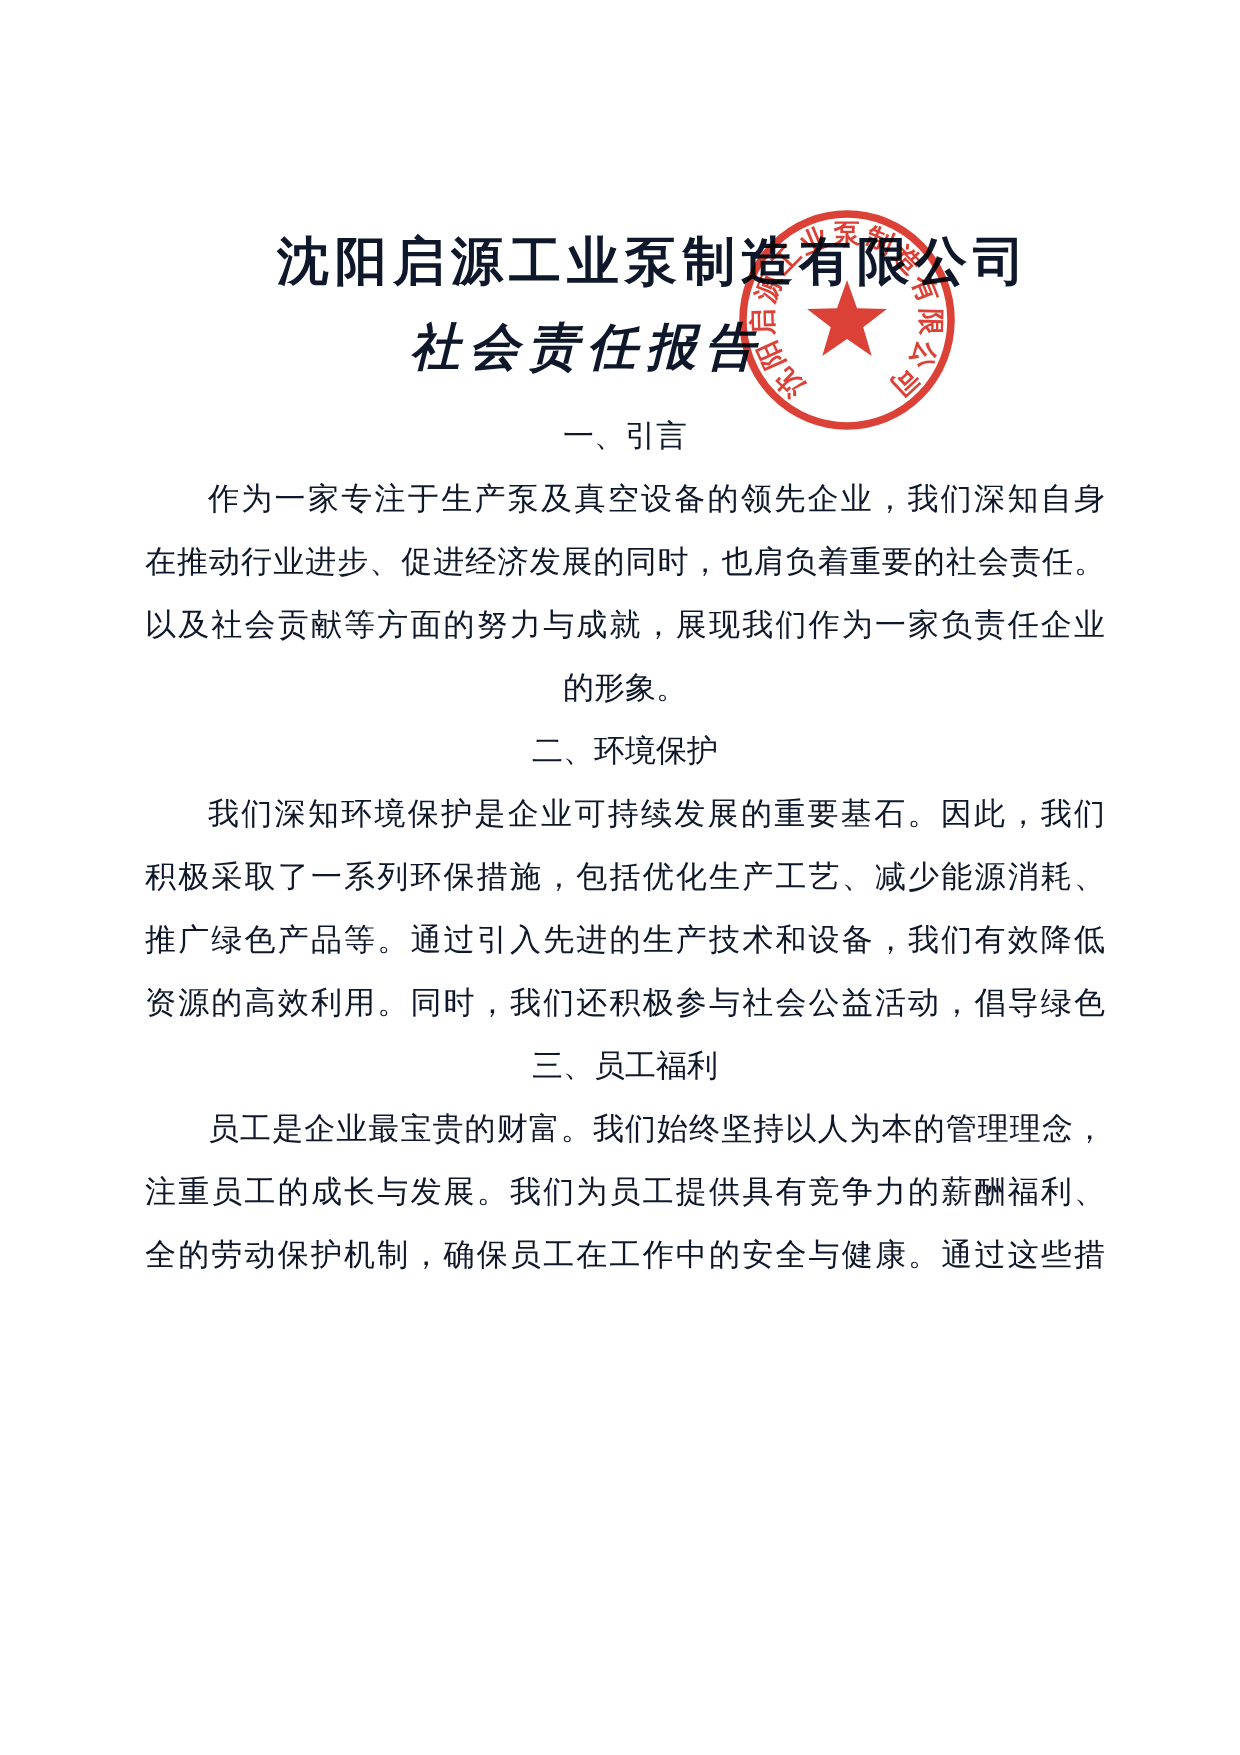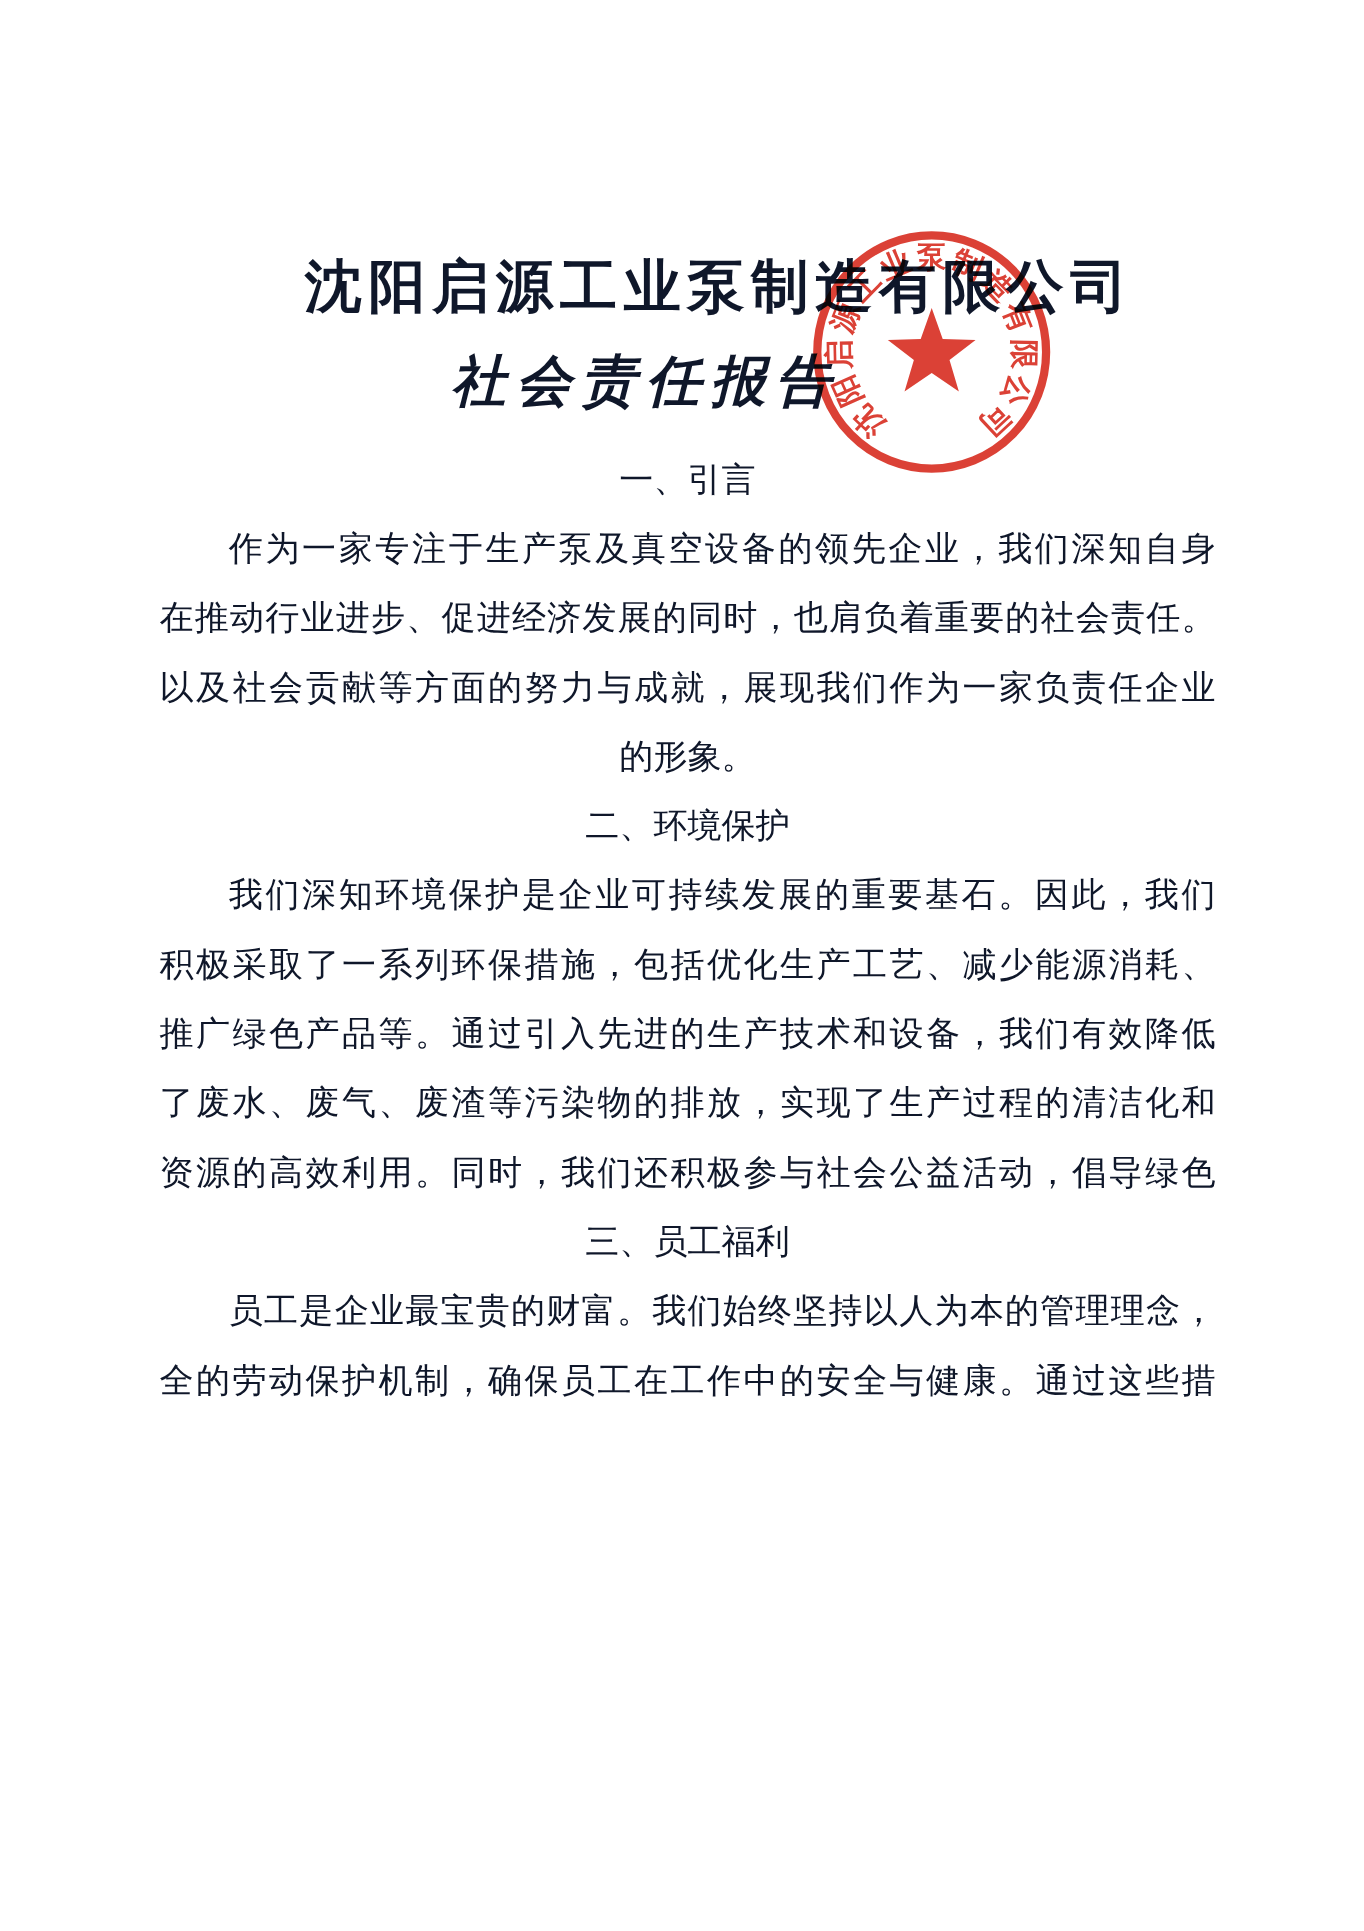--- a/index.html
+++ b/index.html
@@ -89,24 +89,24 @@
   <div class="doc-body">
     <div class="line heading">一、引言</div>
     <div class="line justify indent">作为一家专注于生产泵及真空设备的领先企业，我们深知自身</div>
     <div class="line justify">在推动行业进步、促进经济发展的同时，也肩负着重要的社会责任。</div>
     <div class="line justify">以及社会贡献等方面的努力与成就，展现我们作为一家负责任企业</div>
     <div class="line plain">的形象。</div>
     <div class="line heading">二、环境保护</div>
     <div class="line justify indent">我们深知环境保护是企业可持续发展的重要基石。因此，我们</div>
     <div class="line justify">积极采取了一系列环保措施，包括优化生产工艺、减少能源消耗、</div>
     <div class="line justify">推广绿色产品等。通过引入先进的生产技术和设备，我们有效降低</div>
-    <div class="line justify">了废水、废气、废渣等污染物的排放，实现了生产过程的清洁化和</div>
     <div class="line justify">资源的高效利用。同时，我们还积极参与社会公益活动，倡导绿色</div>
     <div class="line heading">三、员工福利</div>
     <div class="line justify indent">员工是企业最宝贵的财富。我们始终坚持以人为本的管理理念，</div>
+    <div class="line justify">注重员工的成长与发展。我们为员工提供具有竞争力的薪酬福利、</div>
     <div class="line justify">全的劳动保护机制，确保员工在工作中的安全与健康。通过这些措</div>
   </div>
 
   <div class="seal">
     <svg viewBox="0 0 224 226" width="224" height="226" xmlns="http://www.w3.org/2000/svg">
       <ellipse cx="112" cy="113" rx="104" ry="106" fill="none" stroke-width="7.5" stroke="#d9372b"></ellipse>
       <polygon points="112,73 122,101.2 151.9,102 128.2,120.3 136.7,149 112,132 87.3,149 95.8,120.3 72.1,102 102,101.2" fill="#d9372b"></polygon>
       <g id="seal-ring-text" fill="#d9372b">
           <text class="seal-char" text-anchor="middle" dominant-baseline="central" transform="translate(54.7 175.9) rotate(-137.0)">沈</text>
           <text class="seal-char" text-anchor="middle" dominant-baseline="central" transform="translate(35.4 148.2) rotate(-114.2)">阳</text>

